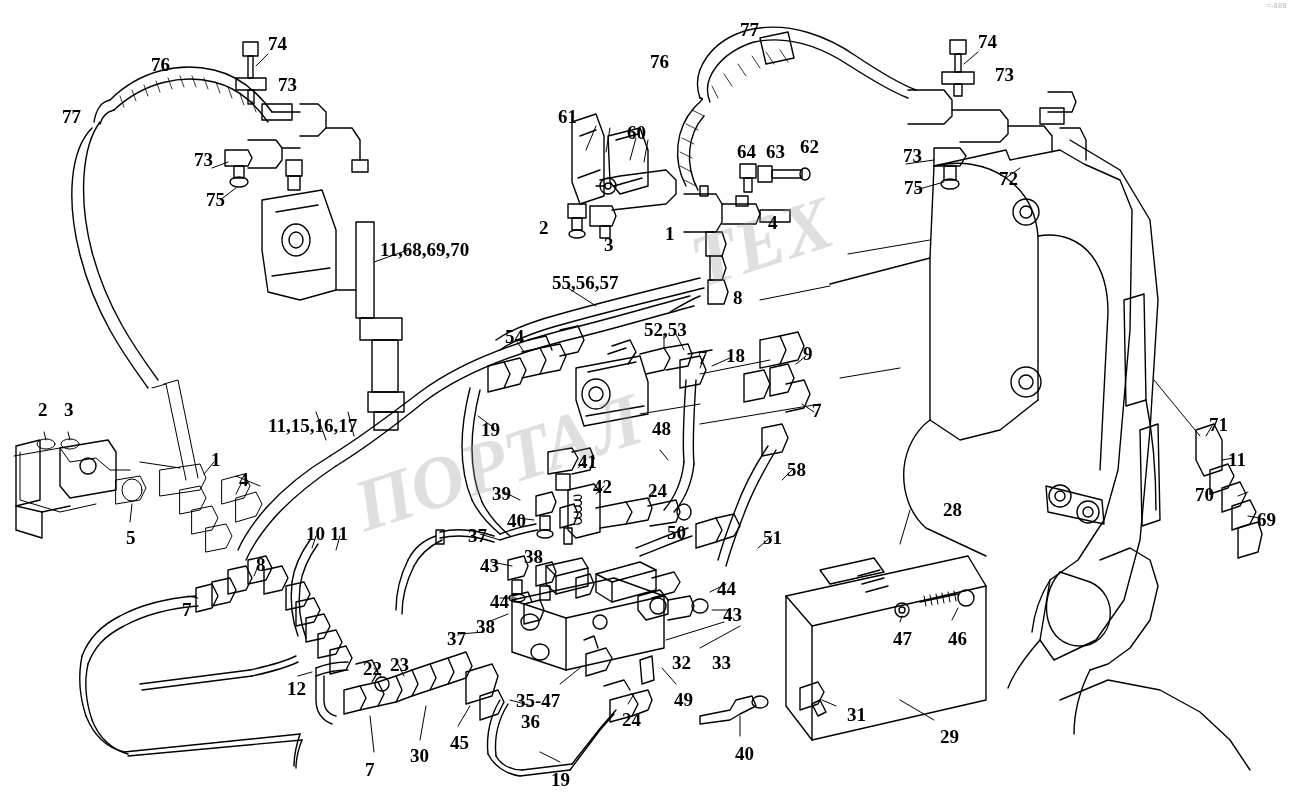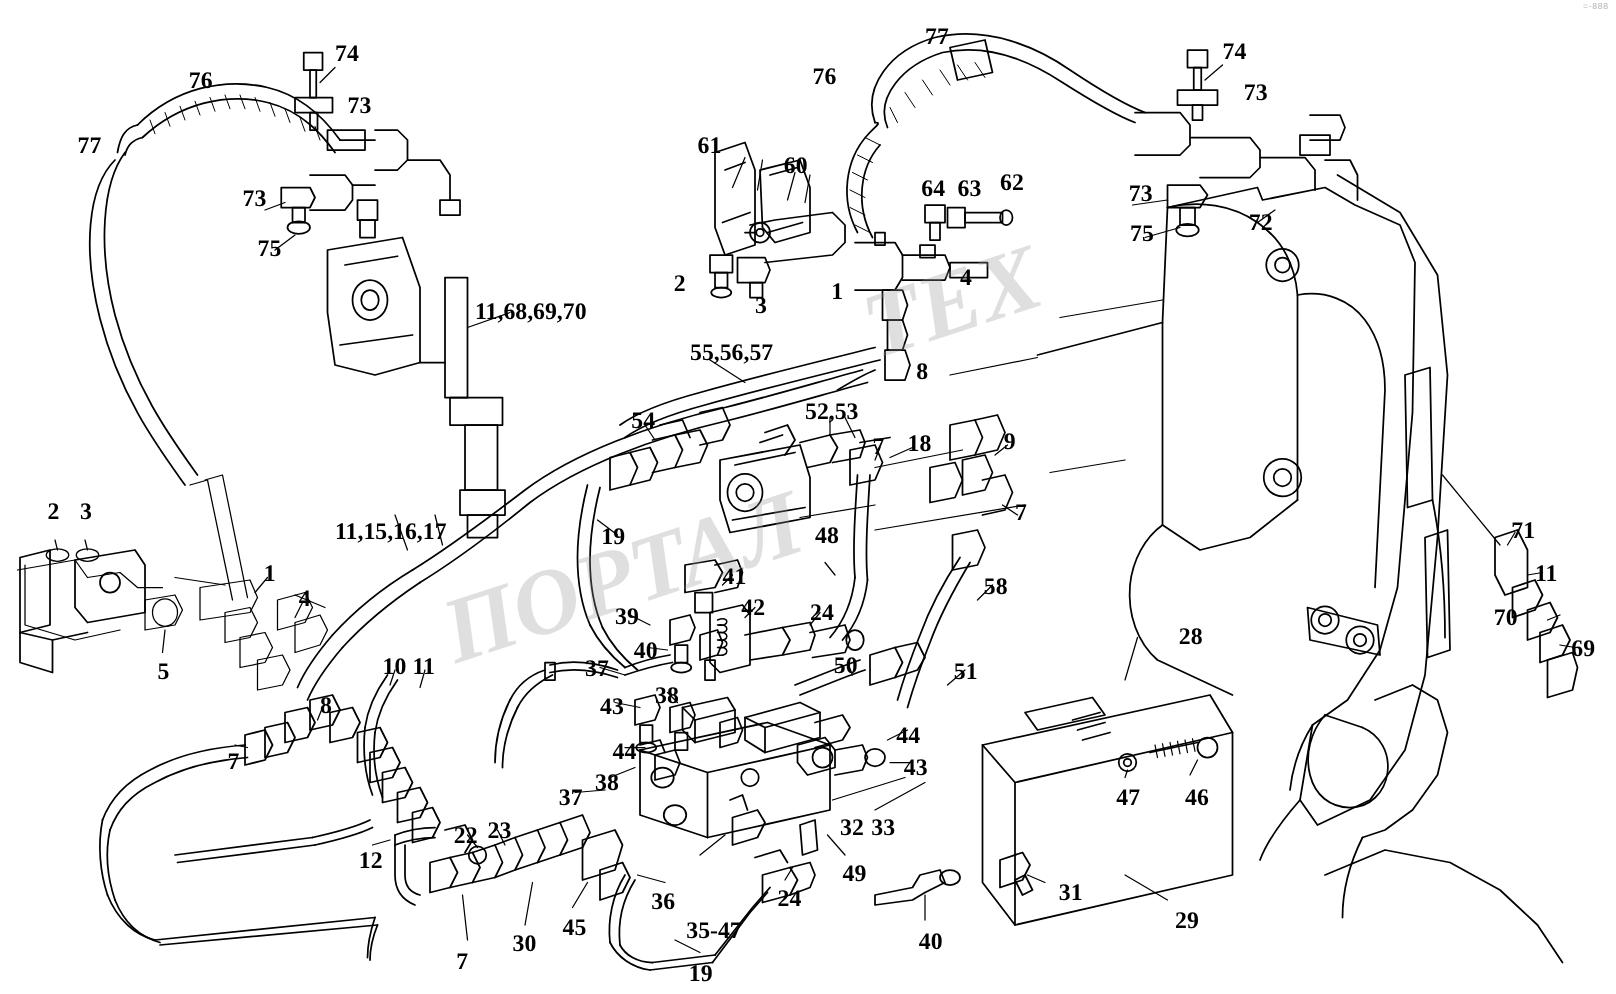--- a/index.html
+++ b/index.html
@@ -583,26 +583,26 @@
       <span class="callout" style="left: 476px; top: 617px;">38</span>
       <span class="callout" style="left: 447px; top: 629px;">37</span>
       <span class="callout" style="left: 667px; top: 523px;">50</span>
       <span class="callout" style="left: 763px; top: 528px;">51</span>
       <span class="callout" style="left: 717px; top: 579px;">44</span>
       <span class="callout" style="left: 723px; top: 605px;">43</span>
       <span class="callout" style="left: 903px; top: 500px; margin-left: 40px;">28</span>
       <span class="callout" style="left: 893px; top: 629px;">47</span>
       <span class="callout" style="left: 948px; top: 629px;">46</span>
       <span class="callout" style="left: 672px; top: 653px;">32</span>
-      <span class="callout" style="left: 697px; top: 653px;">33</span>
+      <span class="callout" style="left: 712px; top: 653px;">33</span>
       <span class="callout" style="left: 825px; top: 705px; padding-left: 22px;">31</span>
       <span class="callout" style="left: 940px; top: 727px;">29</span>
       <span class="callout" style="left: 735px; top: 744px;">40</span>
       <span class="callout" style="left: 674px; top: 690px;">49</span>
-      <span class="callout" style="left: 549px; top: 691px; margin-top: 44px;">35-47</span>
+      <span class="callout" style="left: 516px; top: 691px;">35-47</span>
       <span class="callout" style="left: 521px; top: 712px;">36</span>
       <span class="callout" style="left: 622px; top: 710px;">24</span>
       <span class="callout" style="left: 551px; top: 770px;">19</span>
       <span class="callout" style="left: 363px; top: 659px;">22</span>
       <span class="callout" style="left: 390px; top: 655px;">23</span>
       <span class="callout" style="left: 450px; top: 733px;">45</span>
       <span class="callout" style="left: 410px; top: 746px;">30</span>
       <span class="callout" style="left: 365px; top: 760px;">7</span>
       <span class="callout" style="left: 1209px; top: 415px;">71</span>
       <span class="callout" style="left: 1228px; top: 450px;">11</span>

